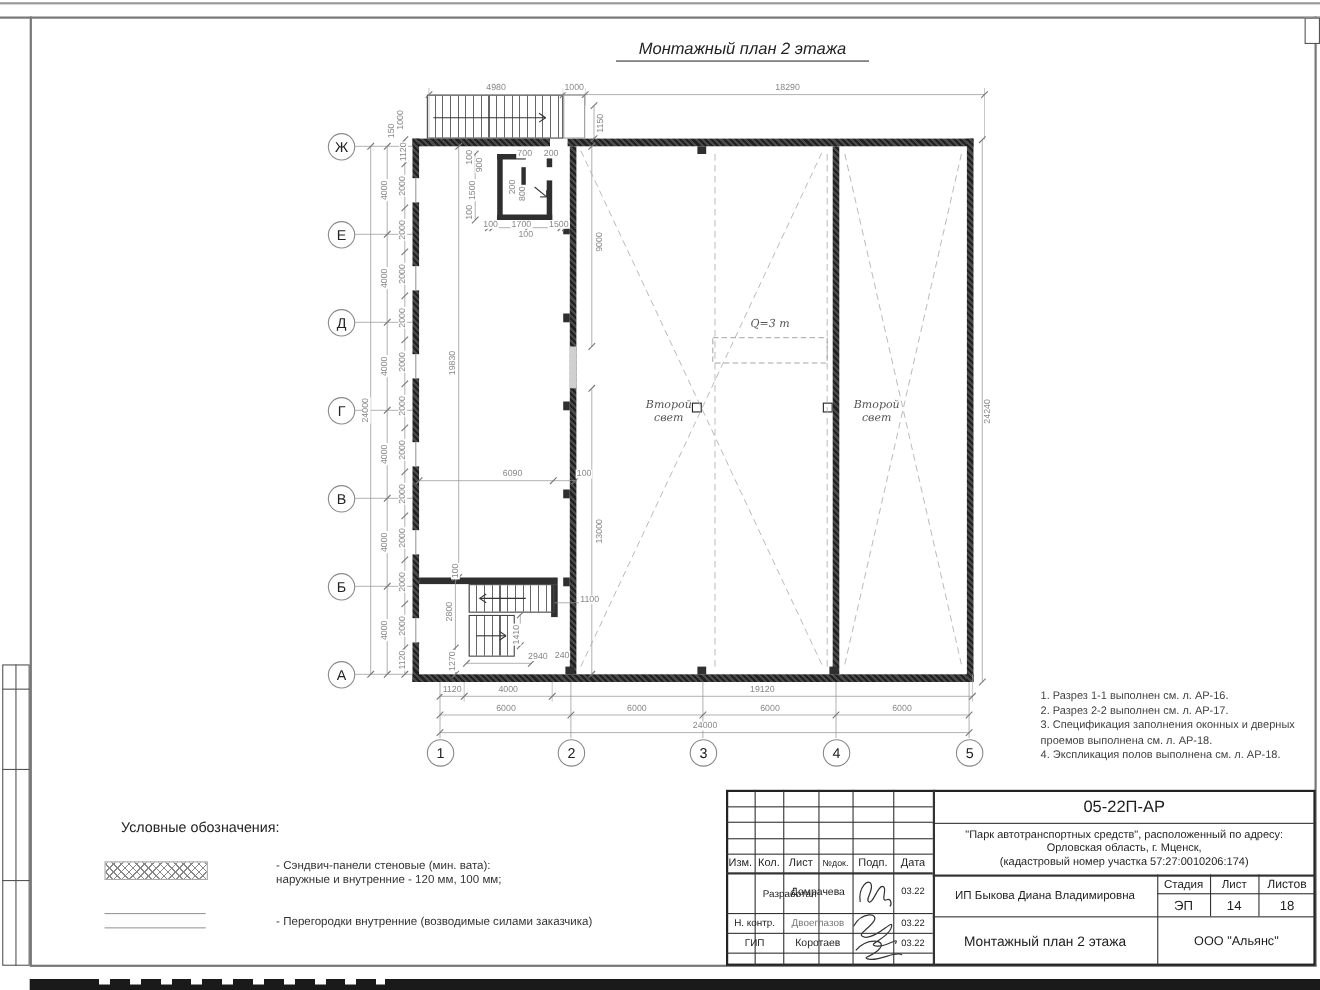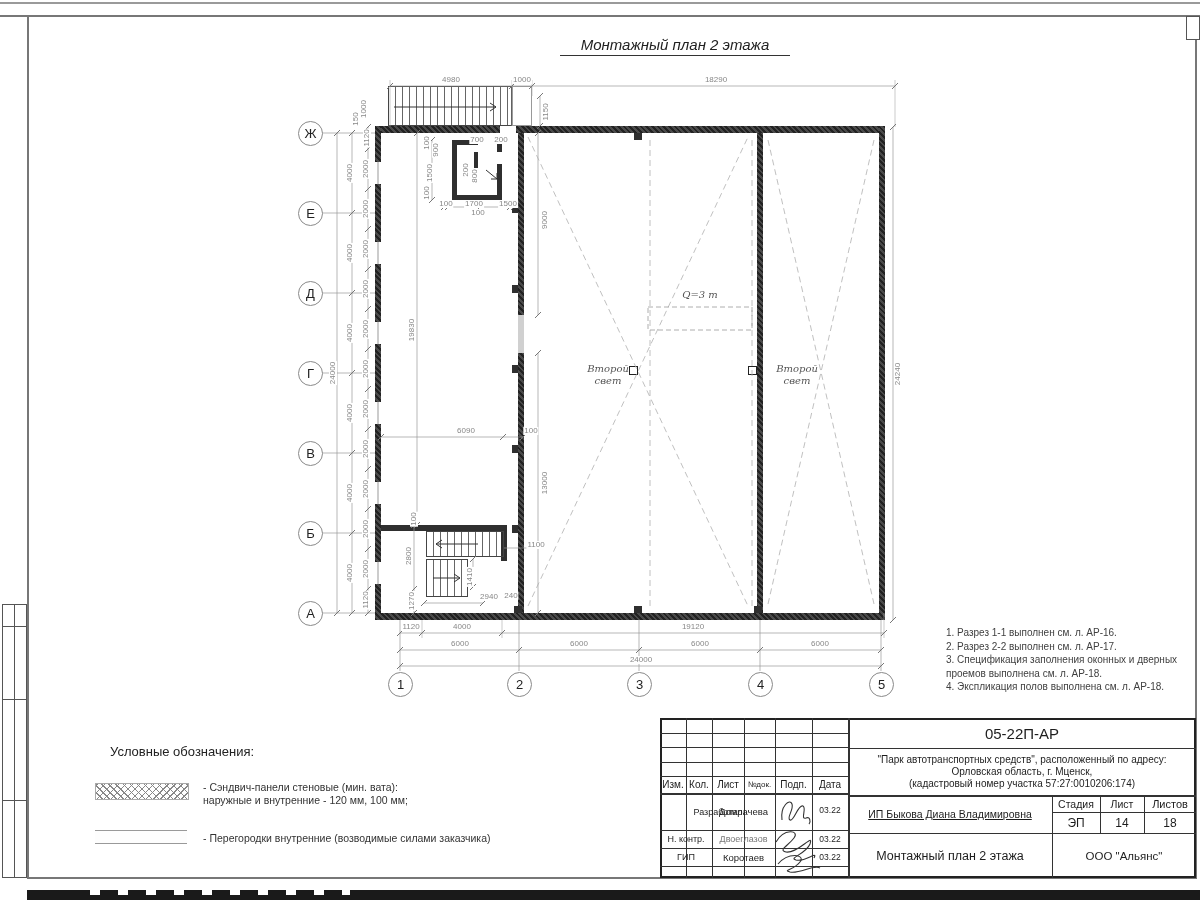--- a/index.html
+++ b/index.html
@@ -16,21 +16,21 @@
        padding:0 1px;white-space:nowrap;transform:translate(-50%,-50%);}
   .dim.rot{transform:translate(-50%,-50%) rotate(-90deg);}
   .bubble{position:absolute;width:23px;height:23px;border:1px solid #8a8a8a;border-radius:50%;
           background:#fff;font-size:13px;display:flex;align-items:center;justify-content:center;color:#222;}
   .ital{font-family:"DejaVu Serif",serif;font-style:italic;color:#555;}
   #plan-title{position:absolute;left:560px;top:36px;width:230px;text-align:center;
       font-size:15px;font-style:italic;border-bottom:1px solid #333;padding-bottom:2px;}
   #notes{position:absolute;left:946px;top:626px;width:255px;font-size:10px;line-height:13.5px;
       color:#3f3f3f;white-space:pre-line;}
   #legend-heading{position:absolute;left:110px;top:744px;font-size:13px;color:#222;}
-  .legend-text{position:absolute;font-size:10.5px;line-height:13px;color:#333;white-space:pre-line;}
+  .legend-text{position:absolute;font-size:10.5px;line-height:13px;color:#333;white-space:pre-line;margin-left:48px;}
   .swatch-hatch{position:absolute;left:95px;top:783px;width:92px;height:15px;border:1px solid #aaa;
       background:repeating-linear-gradient(45deg,transparent 0 4px,#888 4px 5px),
                  repeating-linear-gradient(-45deg,transparent 0 4px,#888 4px 5px);}
   .swatch-plain{position:absolute;left:95px;top:830px;width:92px;height:12px;
       border-top:1px solid #999;border-bottom:1px solid #999;background:#fdfdfd;}
   .tb-line{position:absolute;background:#333;}
   .tb-cell{position:absolute;display:flex;align-items:center;justify-content:center;
       text-align:center;color:#1d1d1d;}
   .frame-line{position:absolute;background:#777;}
   .mbox{position:absolute;border:1px solid #555;box-sizing:border-box;background:#fff;}
@@ -364,21 +364,21 @@
   <div class="tb-cell" style="left:812px;top:776px;width:36px;height:17px;font-size:10px;">Дата</div>
   <div class="tb-cell" style="left:660px;top:793px;width:52px;height:37px;font-size:9px;padding-left:32px;">Разработал</div>
   <div class="tb-cell" style="left:712px;top:793px;width:63px;height:37px;font-size:9.5px;">Домрачева</div>
   <div class="tb-cell" style="left:812px;top:800px;width:36px;height:20px;font-size:8.5px;">03.22</div>
   <div class="tb-cell" style="left:660px;top:830px;width:52px;height:18px;font-size:9px;">Н. контр.</div>
   <div class="tb-cell" style="left:712px;top:830px;width:63px;height:18px;font-size:9px;color:#777;">Двоеглазов</div>
   <div class="tb-cell" style="left:812px;top:830px;width:36px;height:18px;font-size:8.5px;">03.22</div>
   <div class="tb-cell" style="left:660px;top:848px;width:52px;height:18px;font-size:9px;">ГИП</div>
   <div class="tb-cell" style="left:712px;top:848px;width:63px;height:18px;font-size:9.5px;">Коротаев</div>
   <div class="tb-cell" style="left:812px;top:848px;width:36px;height:18px;font-size:8.5px;">03.22</div>
-  <div class="tb-cell" style="left:848px;top:795px;width:204px;height:38px;font-size:10.5px;text-decoration:underline;">ИП Быкова Диана Владимировна</div>
+  <div class="tb-cell" style="left:848px;top:795px;width:204px;height:38px;font-size:10.5px;">ИП Быкова Диана Владимировна</div>
   <div class="tb-cell" style="left:848px;top:833px;width:204px;height:45px;font-size:12.5px;">Монтажный план 2 этажа</div>
   <div class="tb-cell" style="left:1052px;top:795px;width:48px;height:17px;font-size:10.5px;">Стадия</div>
   <div class="tb-cell" style="left:1100px;top:795px;width:44px;height:17px;font-size:10.5px;">Лист</div>
   <div class="tb-cell" style="left:1144px;top:795px;width:52px;height:17px;font-size:11px;">Листов</div>
   <div class="tb-cell" style="left:1052px;top:812px;width:48px;height:21px;font-size:12px;">ЭП</div>
   <div class="tb-cell" style="left:1100px;top:812px;width:44px;height:21px;font-size:12px;">14</div>
   <div class="tb-cell" style="left:1144px;top:812px;width:52px;height:21px;font-size:12px;">18</div>
   <div class="tb-cell" style="left:1052px;top:833px;width:144px;height:45px;font-size:11.5px;">ООО "Альянс"</div>
 
   <svg class="layer" width="40" height="36" style="left:776px;top:794px;">

